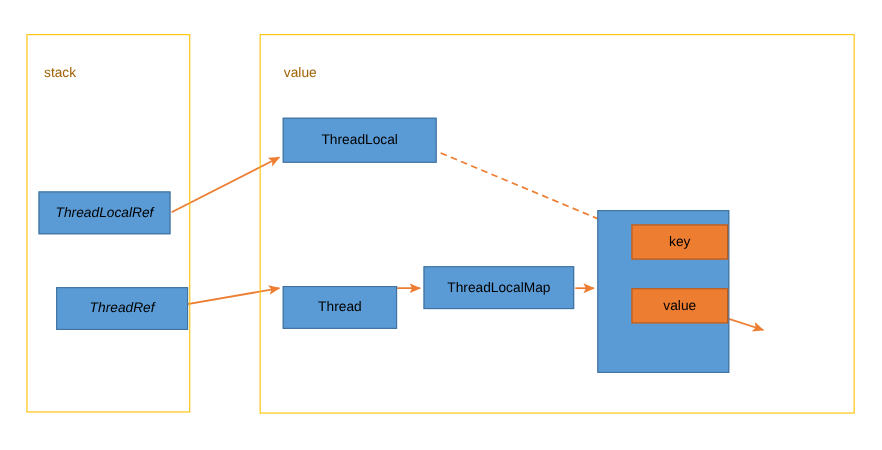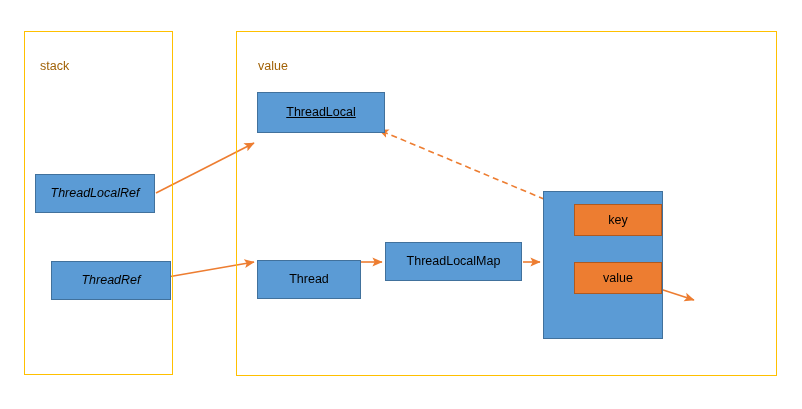--- a/index.html
+++ b/index.html
@@ -106,21 +106,21 @@
   <div class="region-label" style="left:258px; top:38px;">value</div>
 
   <div class="node" style="left:35px; top:174px; width:120px; height:39px;font-style:italic;">
     <span>ThreadLocalRef</span>
   </div>
 
   <div class="node" style="left:51px; top:261px; width:120px; height:39px;font-style:italic;">
     <span>ThreadRef</span>
   </div>
 
-  <div class="node" style="left:257px; top:92px; width:128px; height:41px;text-decoration:underline;">
+  <div class="node" style="left:257px; top:107px; width:140px; height:41px;">
     <span>ThreadLocal</span>
   </div>
 
   <div class="node" style="left:257px; top:260px; width:104px; height:39px;">
     <span>Thread</span>
   </div>
 
   <div class="node" style="left:385px; top:242px; width:137px; height:39px;">
     <span>ThreadLocalMap</span>
   </div>

